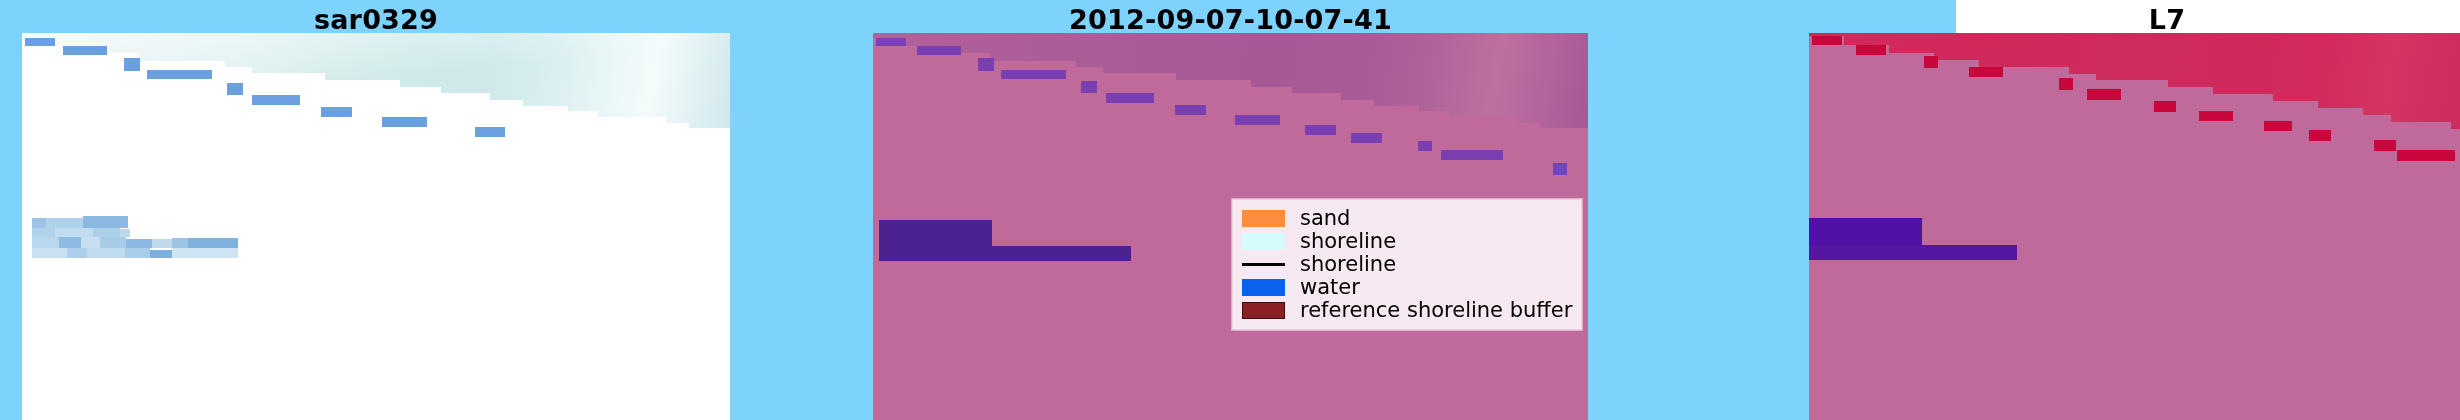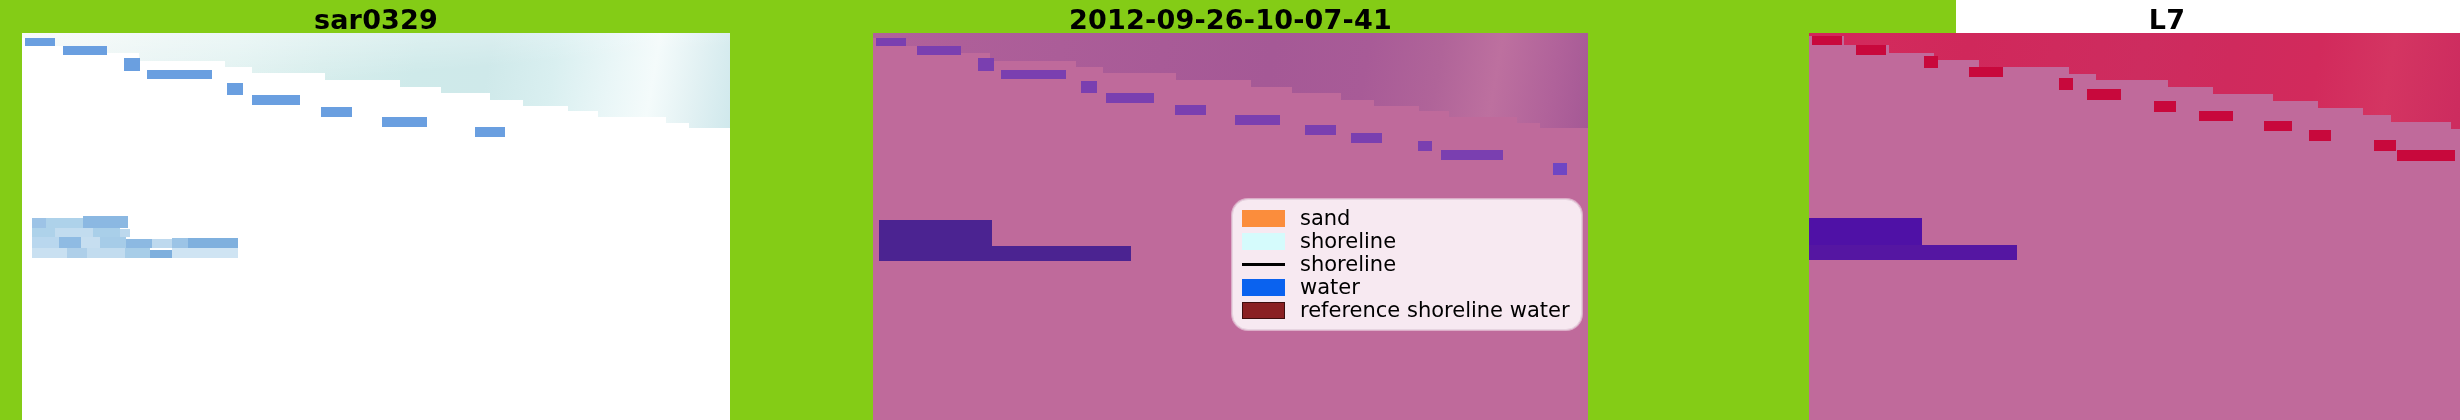--- a/index.html
+++ b/index.html
@@ -1,21 +1,21 @@
 <!DOCTYPE html>
 <html><head>
 <meta charset="utf-8">
 <style>
   html,body{margin:0;padding:0;background:#ffffff;}
   body{
     width:2460px;height:420px;overflow:hidden;
     font-family:"DejaVu Sans","Liberation Sans",sans-serif;
     background:#ffffff;
   }
-  .figure{position:relative;width:1956px;height:420px;background:#84cc16;}
+  .figure{position:relative;width:1956px;height:420px;background:#7dd3fc;}
 
   .panel{position:absolute;top:0;height:420px;}
   .panel-title{
     position:absolute;left:0;right:0;top:4px;
     text-align:center;
     font-size:27px;font-weight:bold;color:#000000;
     letter-spacing:0.2px;
     font-family:"DejaVu Sans","Liberation Sans",sans-serif;
     white-space:nowrap;
   }
@@ -56,21 +56,21 @@
   }
 
   
   .step{position:absolute;}
   .wedge{position:absolute;}
 
   .legend{
     position:absolute;
     background:#f7e9f1;
     border:1px solid #e6d4e0;
-    border-radius:16px;
+    border-radius:0;
     box-shadow:0 0 0 1px rgba(255,255,255,0.45);
     padding:7px 10px 7px 9px;
     box-sizing:border-box;
   }
   .legend-row{
     display:flex;align-items:center;
     height:23px;
   }
   .swatch{
     width:43px;height:17px;flex:0 0 auto;
@@ -152,21 +152,21 @@
         <div class="step" style="left:45px;top:215px;width:20px;height:10px;background:#aecfe9;"></div>
         <div class="step" style="left:65px;top:215px;width:38px;height:10px;background:#c2dcef;"></div>
         <div class="step" style="left:103px;top:215px;width:25px;height:10px;background:#a7cde8;"></div>
         <div class="step" style="left:128px;top:217px;width:22px;height:8px;background:#7eafdd;"></div>
         <div class="step" style="left:150px;top:215px;width:66px;height:10px;background:#cfe4f3;"></div>
       </div>
     </div>
   </div>
 
   <div class="panel" id="panel2" style="left:873px;width:715px;">
-    <div class="panel-title">2012-09-26-10-07-41</div>
+    <div class="panel-title">2012-09-07-10-07-41</div>
     <div class="axes">
       <div class="raster p2-bg"></div>
       <div class="p2-sea"></div>
 
       <div class="wedge" style="left:0;top:0;width:715px;height:110px;">
         <div class="step" style="left:0px;top:5px;width:21px;height:110px;background:#bf6a9b;"></div>
         <div class="step" style="left:21px;top:13px;width:50px;height:110px;background:#bf6a9b;"></div>
         <div class="step" style="left:71px;top:20px;width:46px;height:110px;background:#bf6a9b;"></div>
         <div class="step" style="left:117px;top:28px;width:86px;height:110px;background:#bf6a9b;"></div>
         <div class="step" style="left:203px;top:34px;width:27px;height:110px;background:#bf6a9b;"></div>
@@ -216,21 +216,21 @@
       <div class="legend-row">
         <span class="swatch line-swatch"></span>
         <span class="legend-label">shoreline</span>
       </div>
       <div class="legend-row">
         <span class="swatch" style="background:#0a62ef;"></span>
         <span class="legend-label">water</span>
       </div>
       <div class="legend-row">
         <span class="swatch bordered" style="background:#8a2023;"></span>
-        <span class="legend-label">reference shoreline water</span>
+        <span class="legend-label">reference shoreline buffer</span>
       </div>
     </div>
   </div>
 
   <div class="panel" id="panel3" style="left:1809px;width:716px;">
     <div class="panel-title">L7</div>
     <div class="axes">
       <div class="raster p3-bg"></div>
       <div class="p3-sea"></div>
 

